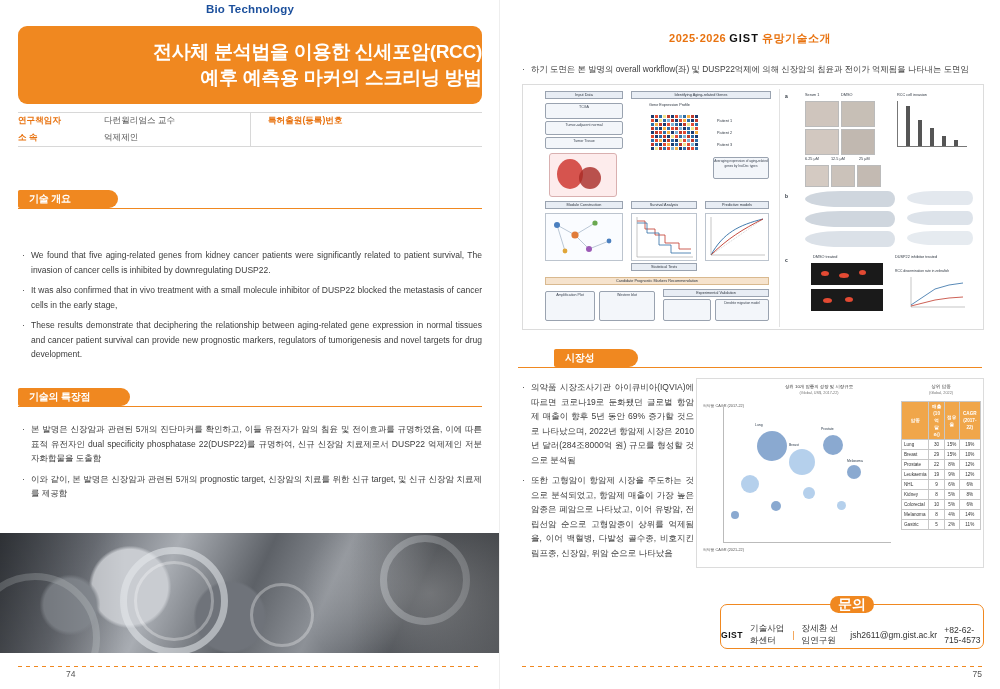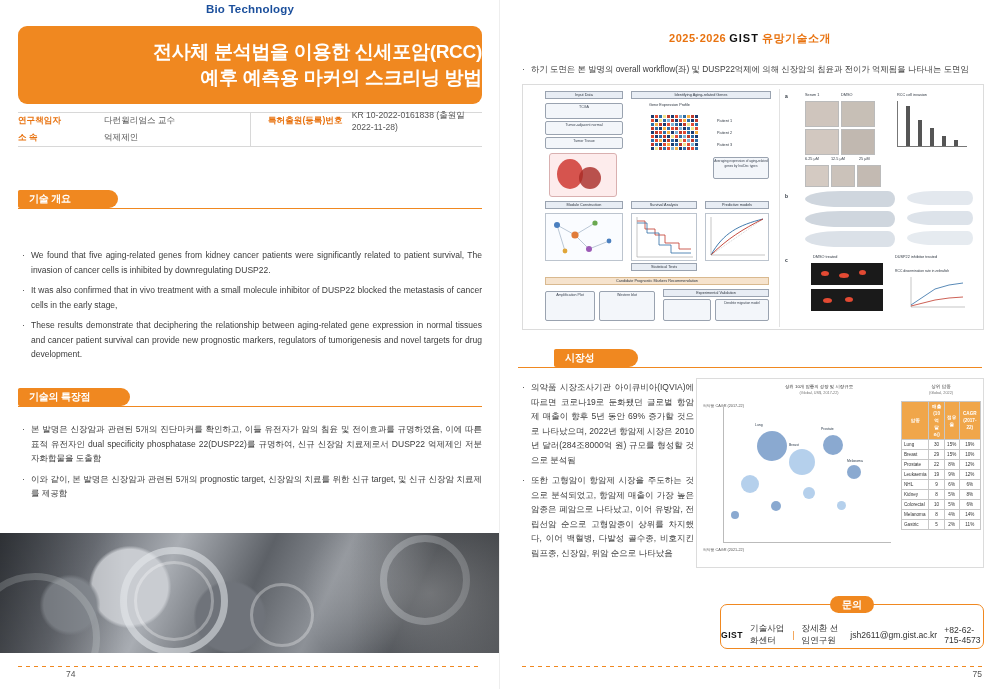--- a/index.html
+++ b/index.html
@@ -129,21 +129,21 @@
   .bubble { position:absolute; border-radius:50%; background:rgba(41,98,170,0.55); }
   .bubble.lt { background:rgba(120,170,220,0.55); }
   .bub-lbl { position:absolute; font-size:3.4px; color:#2b3a4a; }
 
   .contact-box {
     position:absolute; left:220px; bottom:40px; width:264px; height:45px;
     border:1.6px solid #f08820; border-radius:7px; background:#fff;
   }
   .contact-tab {
     position:absolute; left:calc(50% - 22px); top:-9px; width:44px; height:17px;
-    background:#f08820; border-radius:9px; color:#fff; font-size:10px;
+    background:#f08820; border-radius:9px; color:#fff; font-size:14px;
     display:flex; align-items:center; justify-content:center; font-weight:bold;
   }
   .contact-row {
     position:absolute; left:0; top:18px; width:100%;
     display:flex; align-items:center; justify-content:center; gap:7px;
     font-size:8.6px; color:#333;
   }
   .contact-row .brand { font-weight:bold; color:#111; letter-spacing:0.5px; }
   .contact-row .bar { color:#f08820; }
 
@@ -170,21 +170,20 @@
   <div class="meta-vline"></div>
 
   <div class="meta-table">
     <div class="meta-row">
       <div class="meta-col-left">
         <span class="meta-label">연구책임자</span>
         <span class="meta-val">다런윌리엄스 교수</span>
       </div>
       <div class="meta-col-right" style="padding-left:18px;">
         <span class="meta-label" style="width:104px;">특허출원(등록)번호</span>
-        <span class="meta-val">KR 10-2022-0161838 (출원일 2022-11-28)</span>
       </div>
     </div>
     <div class="meta-row">
       <div class="meta-col-left">
         <span class="meta-label">소          속</span>
         <span class="meta-val">억제제인</span>
       </div>
       <div class="meta-col-right"></div>
     </div>
   </div>
@@ -492,21 +491,21 @@
   <div class="section-tab" style="left:518px; top:349px; width:84px; left:18px;margin-left:36px;">시장성</div>
   <div class="section-underline" style="left:18px; top:367px; width:464px;"></div>
 
   <div class="body-list" style="left:22px; top:380px; width:172px;">
     <div class="li">
         <span class="dot">·</span>
         <span class="tx">의약품 시장조사기관 아이큐비아(IQVIA)에 따르면 코로나19로 둔화됐던 글로벌 항암제 매출이 향후 5년 동안 69% 증가할 것으로 나타났으며, 2022년 항암제 시장은 2010년 달러(284조8000억 원) 규모를 형성할 것으로 분석됨</span>
       </div>
     <div class="li">
         <span class="dot">·</span>
-        <span class="tx">또한 고형암이 항암제 시장을 주도하는 것으로 분석되었고, 항암제 매출이 가장 높은 암종은 폐암으로 나타났고, 이어 유방암, 전립선암 순으로 고형암종이 상위를 차지했다, 이어 백혈병, 다발성 골수종, 비호지킨 림프종, 신장암, 위암 순으로 나타났음</span>
+        <span class="tx">또한 고형암이 항암제 시장을 주도하는 것으로 분석되었고, 항암제 매출이 가장 높은 암종은 폐암으로 나타났고, 이어 유방암, 전립선암 순으로 고형암종이 상위를 억제됨을, 이어 백혈병, 다발성 골수종, 비호지킨 림프종, 신장암, 위암 순으로 나타났음</span>
       </div>
   </div>
 
   <div class="fig-card" style="left:196px; top:378px; width:288px; height:190px;">
     <div class="fig-inner">
 
       <div style="position:absolute; left:52px; top:5px; width:140px; text-align:center; font-size:4.4px; color:#333;">상위 10개 암종의 성장 및 시장규모</div>
       <div style="position:absolute; left:52px; top:12px; width:140px; text-align:center; font-size:3.8px; color:#777;">(Global, US$, 2017-22)</div>
 
       <div style="position:absolute; left:6px; top:24px; font-size:3.8px; color:#555;">의약품 CAGR (2017-22)</div>

